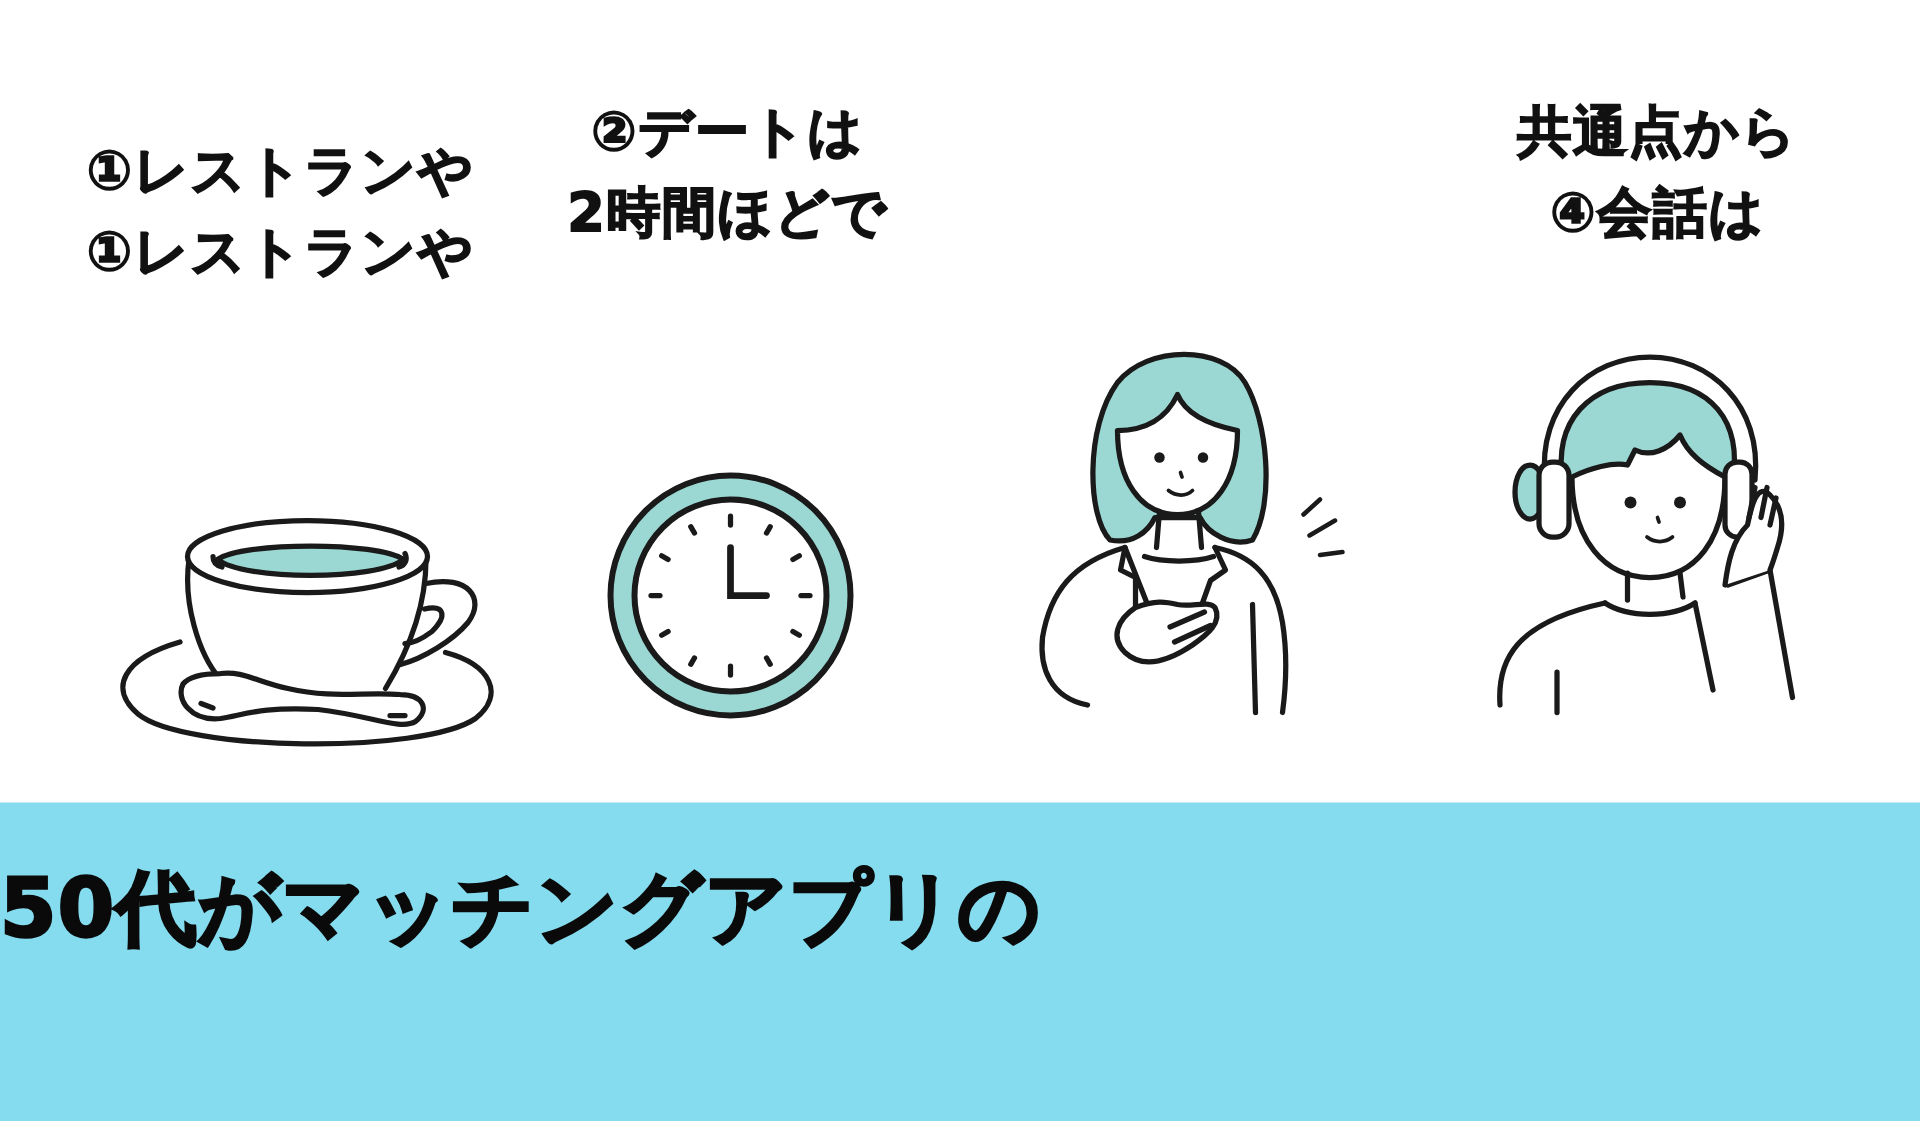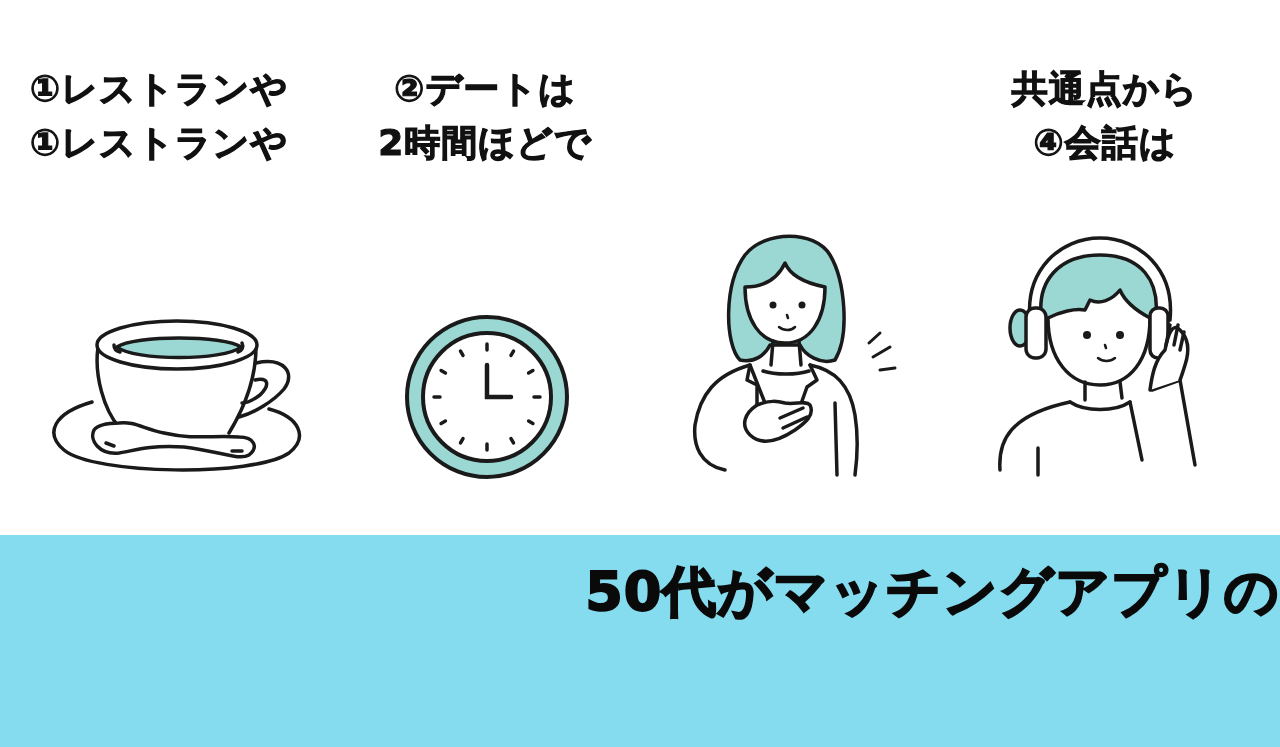--- a/index.html
+++ b/index.html
@@ -25,37 +25,37 @@
     letter-spacing: 1px;
     -webkit-text-stroke: 1.2px #111111;
   }
   .col-title span { display: block; white-space: nowrap; }
   .illus { position: absolute; }
   .banner {
     position: absolute; left: 0; top: 535px; width: 1280px; height: 212px;
     background: #86dcef;
   }
   .banner-text {
-    position: absolute; left: 0; right: 0; top: 16px;
-    text-align: right;
+    position: absolute; left: 0; right: 0; top: 30px;
+    text-align: left;
     font-weight: 900;
     font-size: 54px;
     line-height: 82px;
     color: #0a0a0a;
     -webkit-text-stroke: 2px #0a0a0a;
     letter-spacing: 1px;
   }
   .banner-text span { display: block; white-space: nowrap; }
 </style>
 </head>
 <body>
 
 <div class="columns">
 
-  <div class="col" style="left:4px;width:310px;">
+  <div class="col" style="left:32px;width:310px;margin-top:26px;">
     <div class="col-title">
       <span>①レストランや</span>
 
       <span>①レストランや</span>
     </div>
     <svg class="illus" style="left:30px;top:305px;" width="280" height="180" viewBox="0 0 280 180">
       <g fill="none" stroke="#1a1a1a" stroke-width="3.5" stroke-linecap="round" stroke-linejoin="round">
 
         <path d="M 58 97 C 20 108, 10 128, 30 145 C 60 170, 220 172, 255 148 C 275 132, 265 112, 235 104"></path>
 

